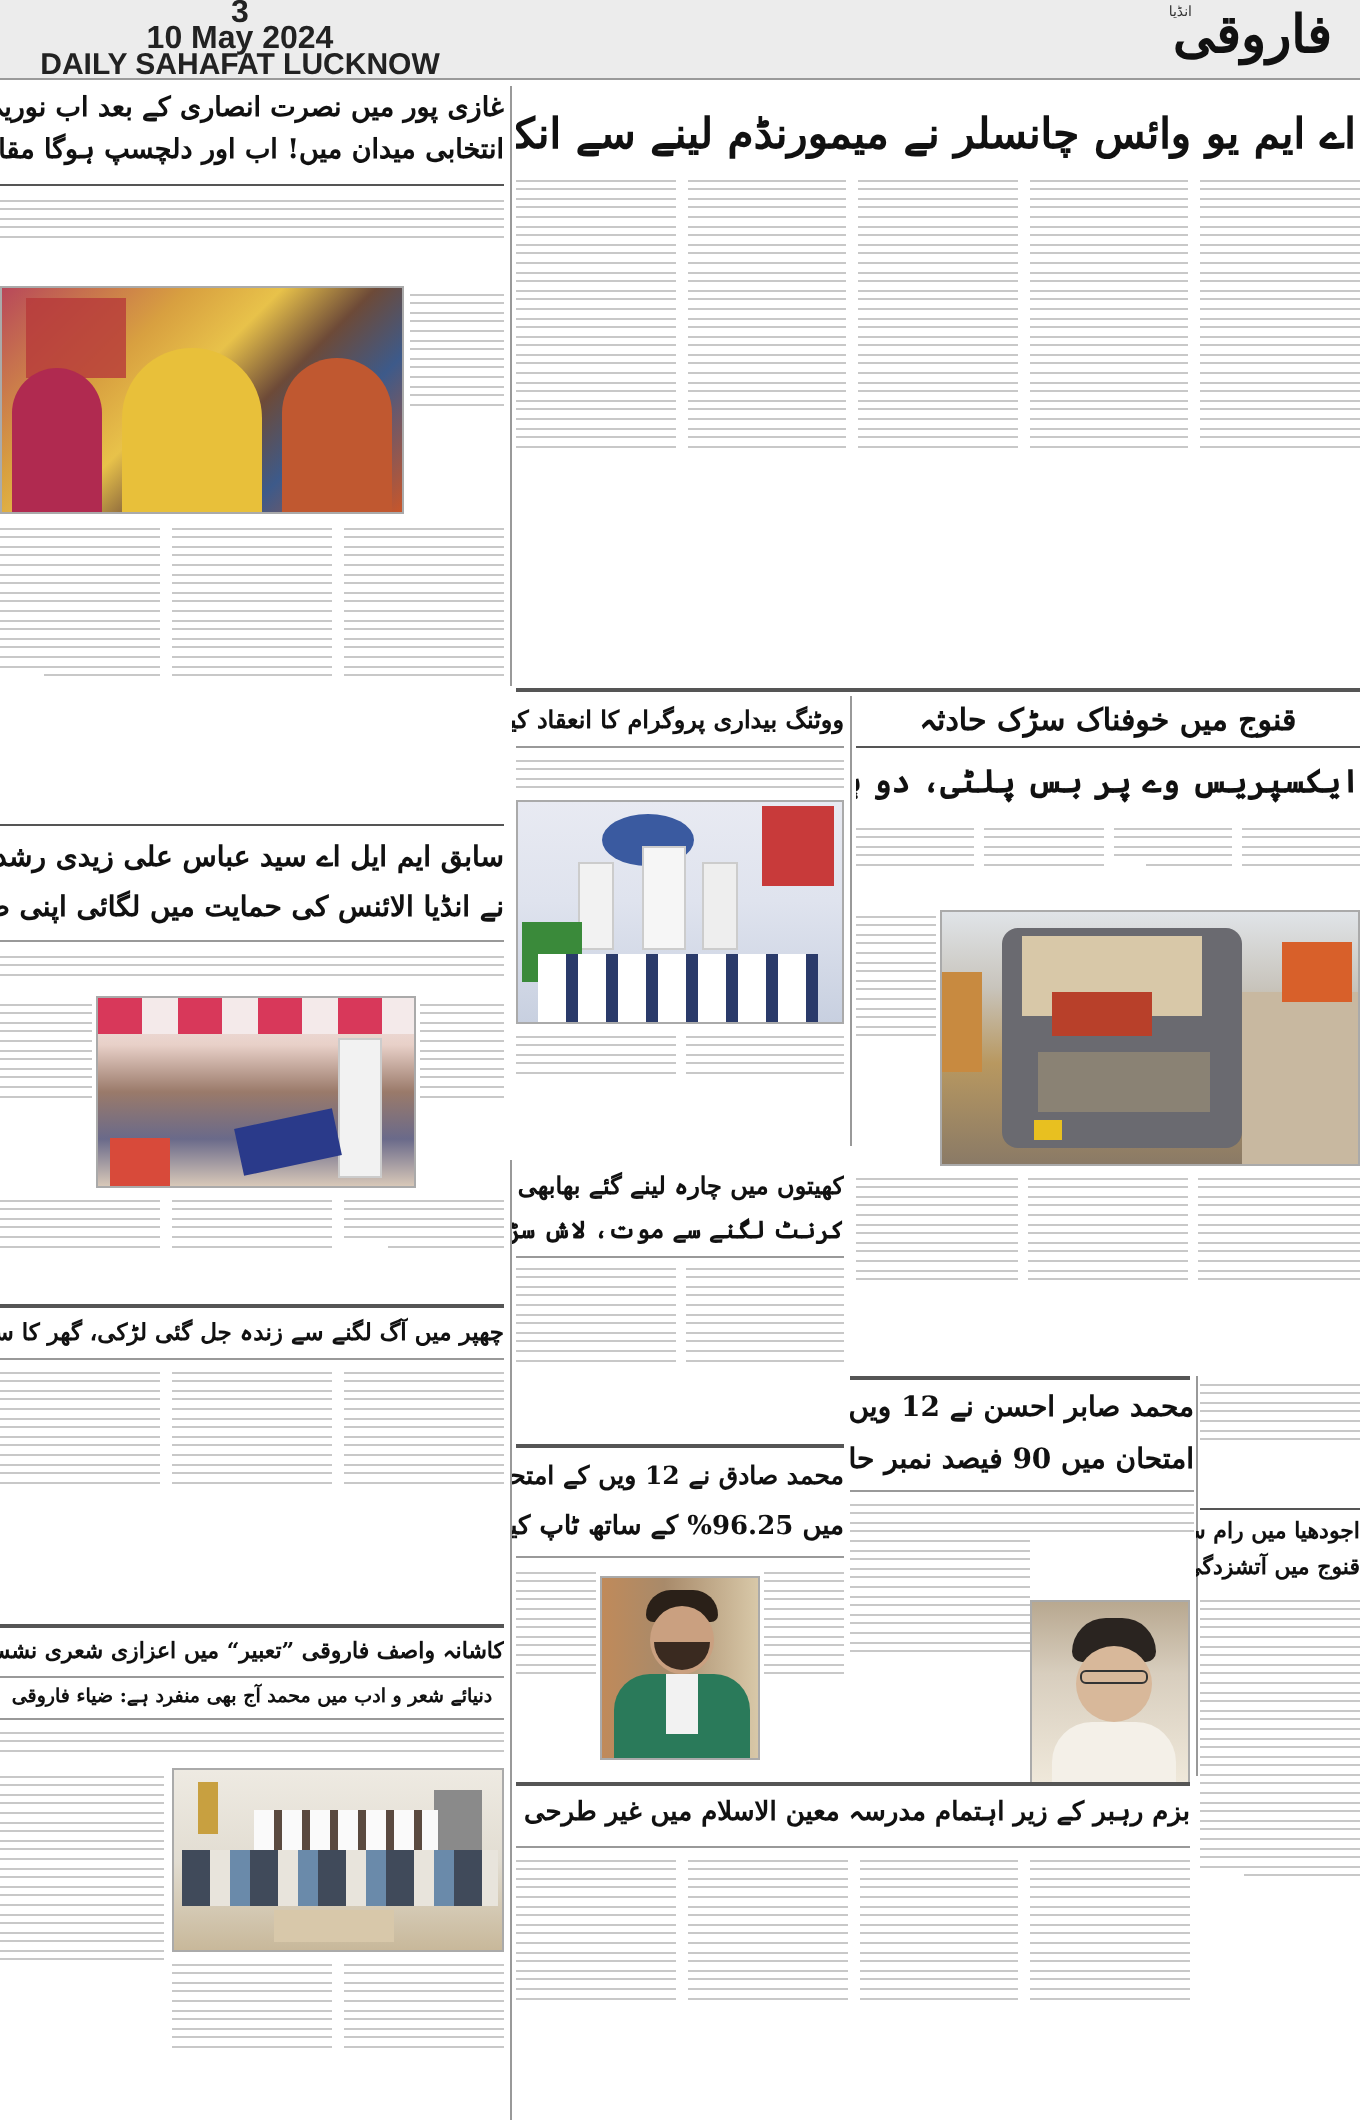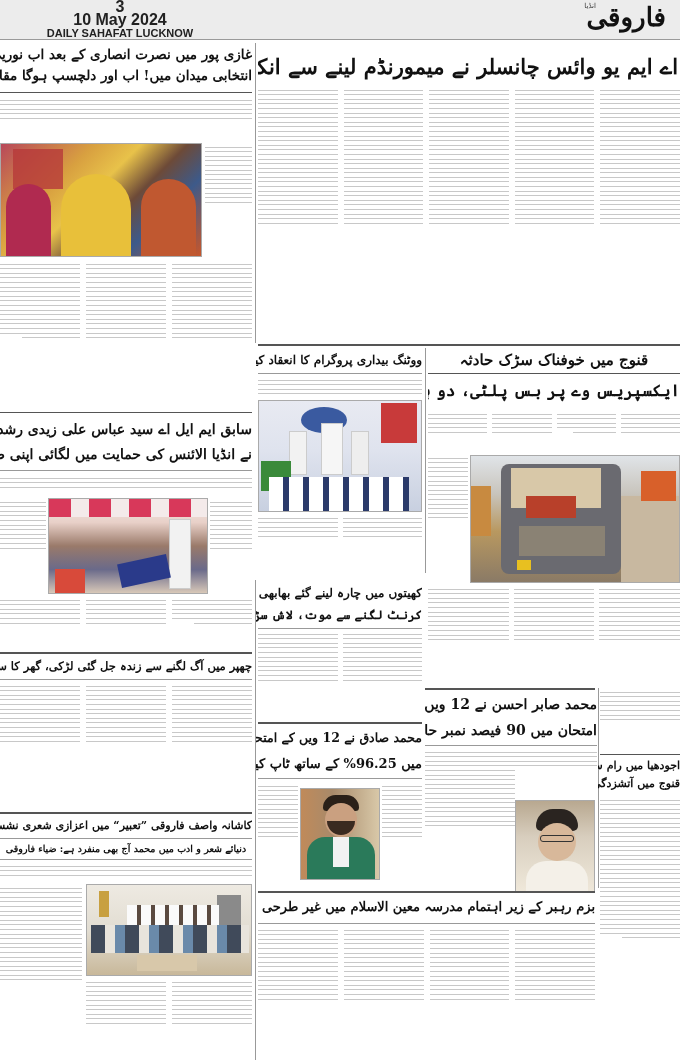--- a/index.html
+++ b/index.html
@@ -1,21 +1,21 @@
 <!DOCTYPE html>
 <html><head>
 <meta charset="utf-8">
 <style>
 *{box-sizing:border-box;margin:0;padding:0}
 body{width:680px;height:1061px;background:#fff;font-family:"DejaVu Sans",sans-serif;color:#222;overflow:hidden;position:relative}
 .abs{position:absolute}
 .masthead{left:0;top:0;width:680px;height:40px;background:#ececec;border-bottom:1px solid #9a9a9a}
 .pgnum{left:0;width:240px;top:0;text-align:center;font-family:"Liberation Sans",sans-serif;font-weight:bold;font-size:16px;line-height:14px}
 .pgdate{left:0;width:240px;top:12px;text-align:center;font-family:"Liberation Sans",sans-serif;font-weight:bold;font-size:16px;line-height:15px}
-.pgname{left:0;width:240px;top:27px;text-align:center;font-family:"Liberation Sans",sans-serif;font-weight:bold;font-size:11px;line-height:12px}
+.pgname{left:0;width:240px;top:27px;text-align:center;font-family:"Liberation Sans",sans-serif;font-weight:bold;font-size:15px;line-height:12px}
 .logo{right:14px;top:2px;font-family:"DejaVu Serif",serif;font-size:26px;font-weight:bold;color:#111;direction:rtl}
 .logo-sup{right:84px;top:2px;font-size:7px;color:#333;direction:rtl}
 .hl{direction:rtl;text-align:center;font-family:"DejaVu Serif",serif;color:#111;font-weight:bold;white-space:nowrap;overflow:hidden}
 .body{direction:rtl;overflow:hidden}
 .line{height:1px;background:#c8c8c8;margin:3.6px 0}
 .line.s{width:72%}
 .rule{background:#555}
 .photo{overflow:hidden;border:1px solid #aaa}
 .cap{font-size:0}
 </style>

